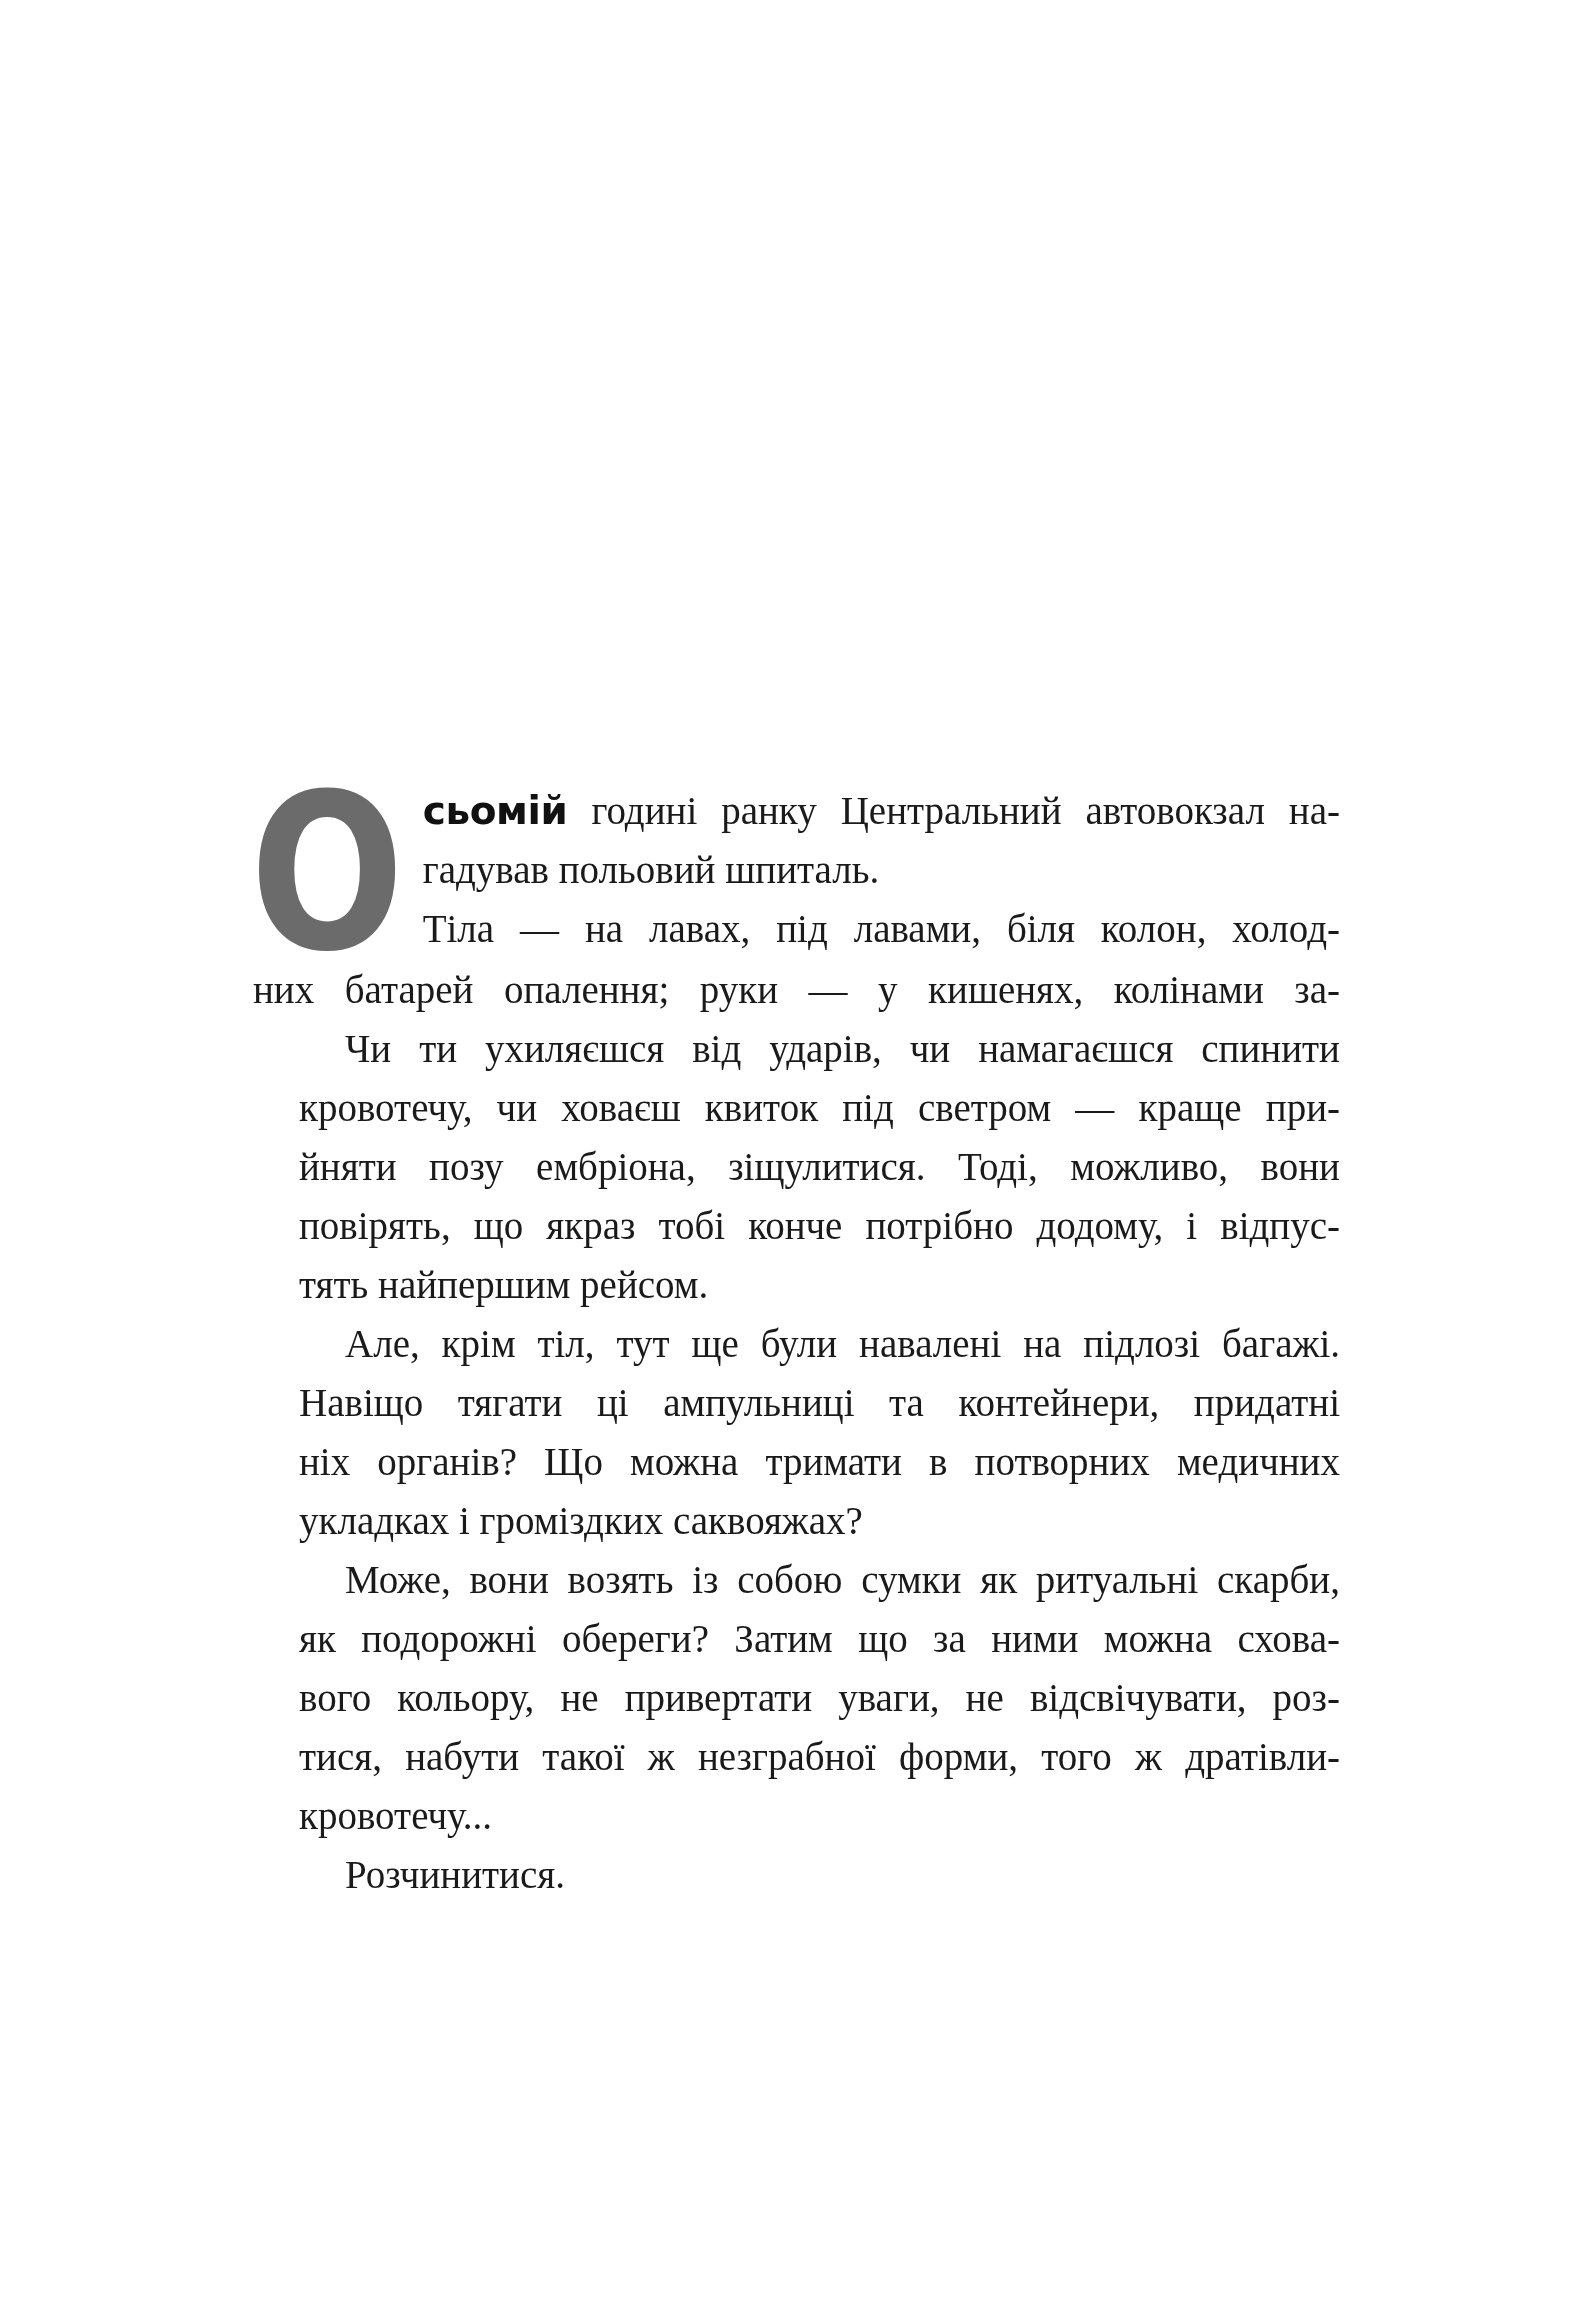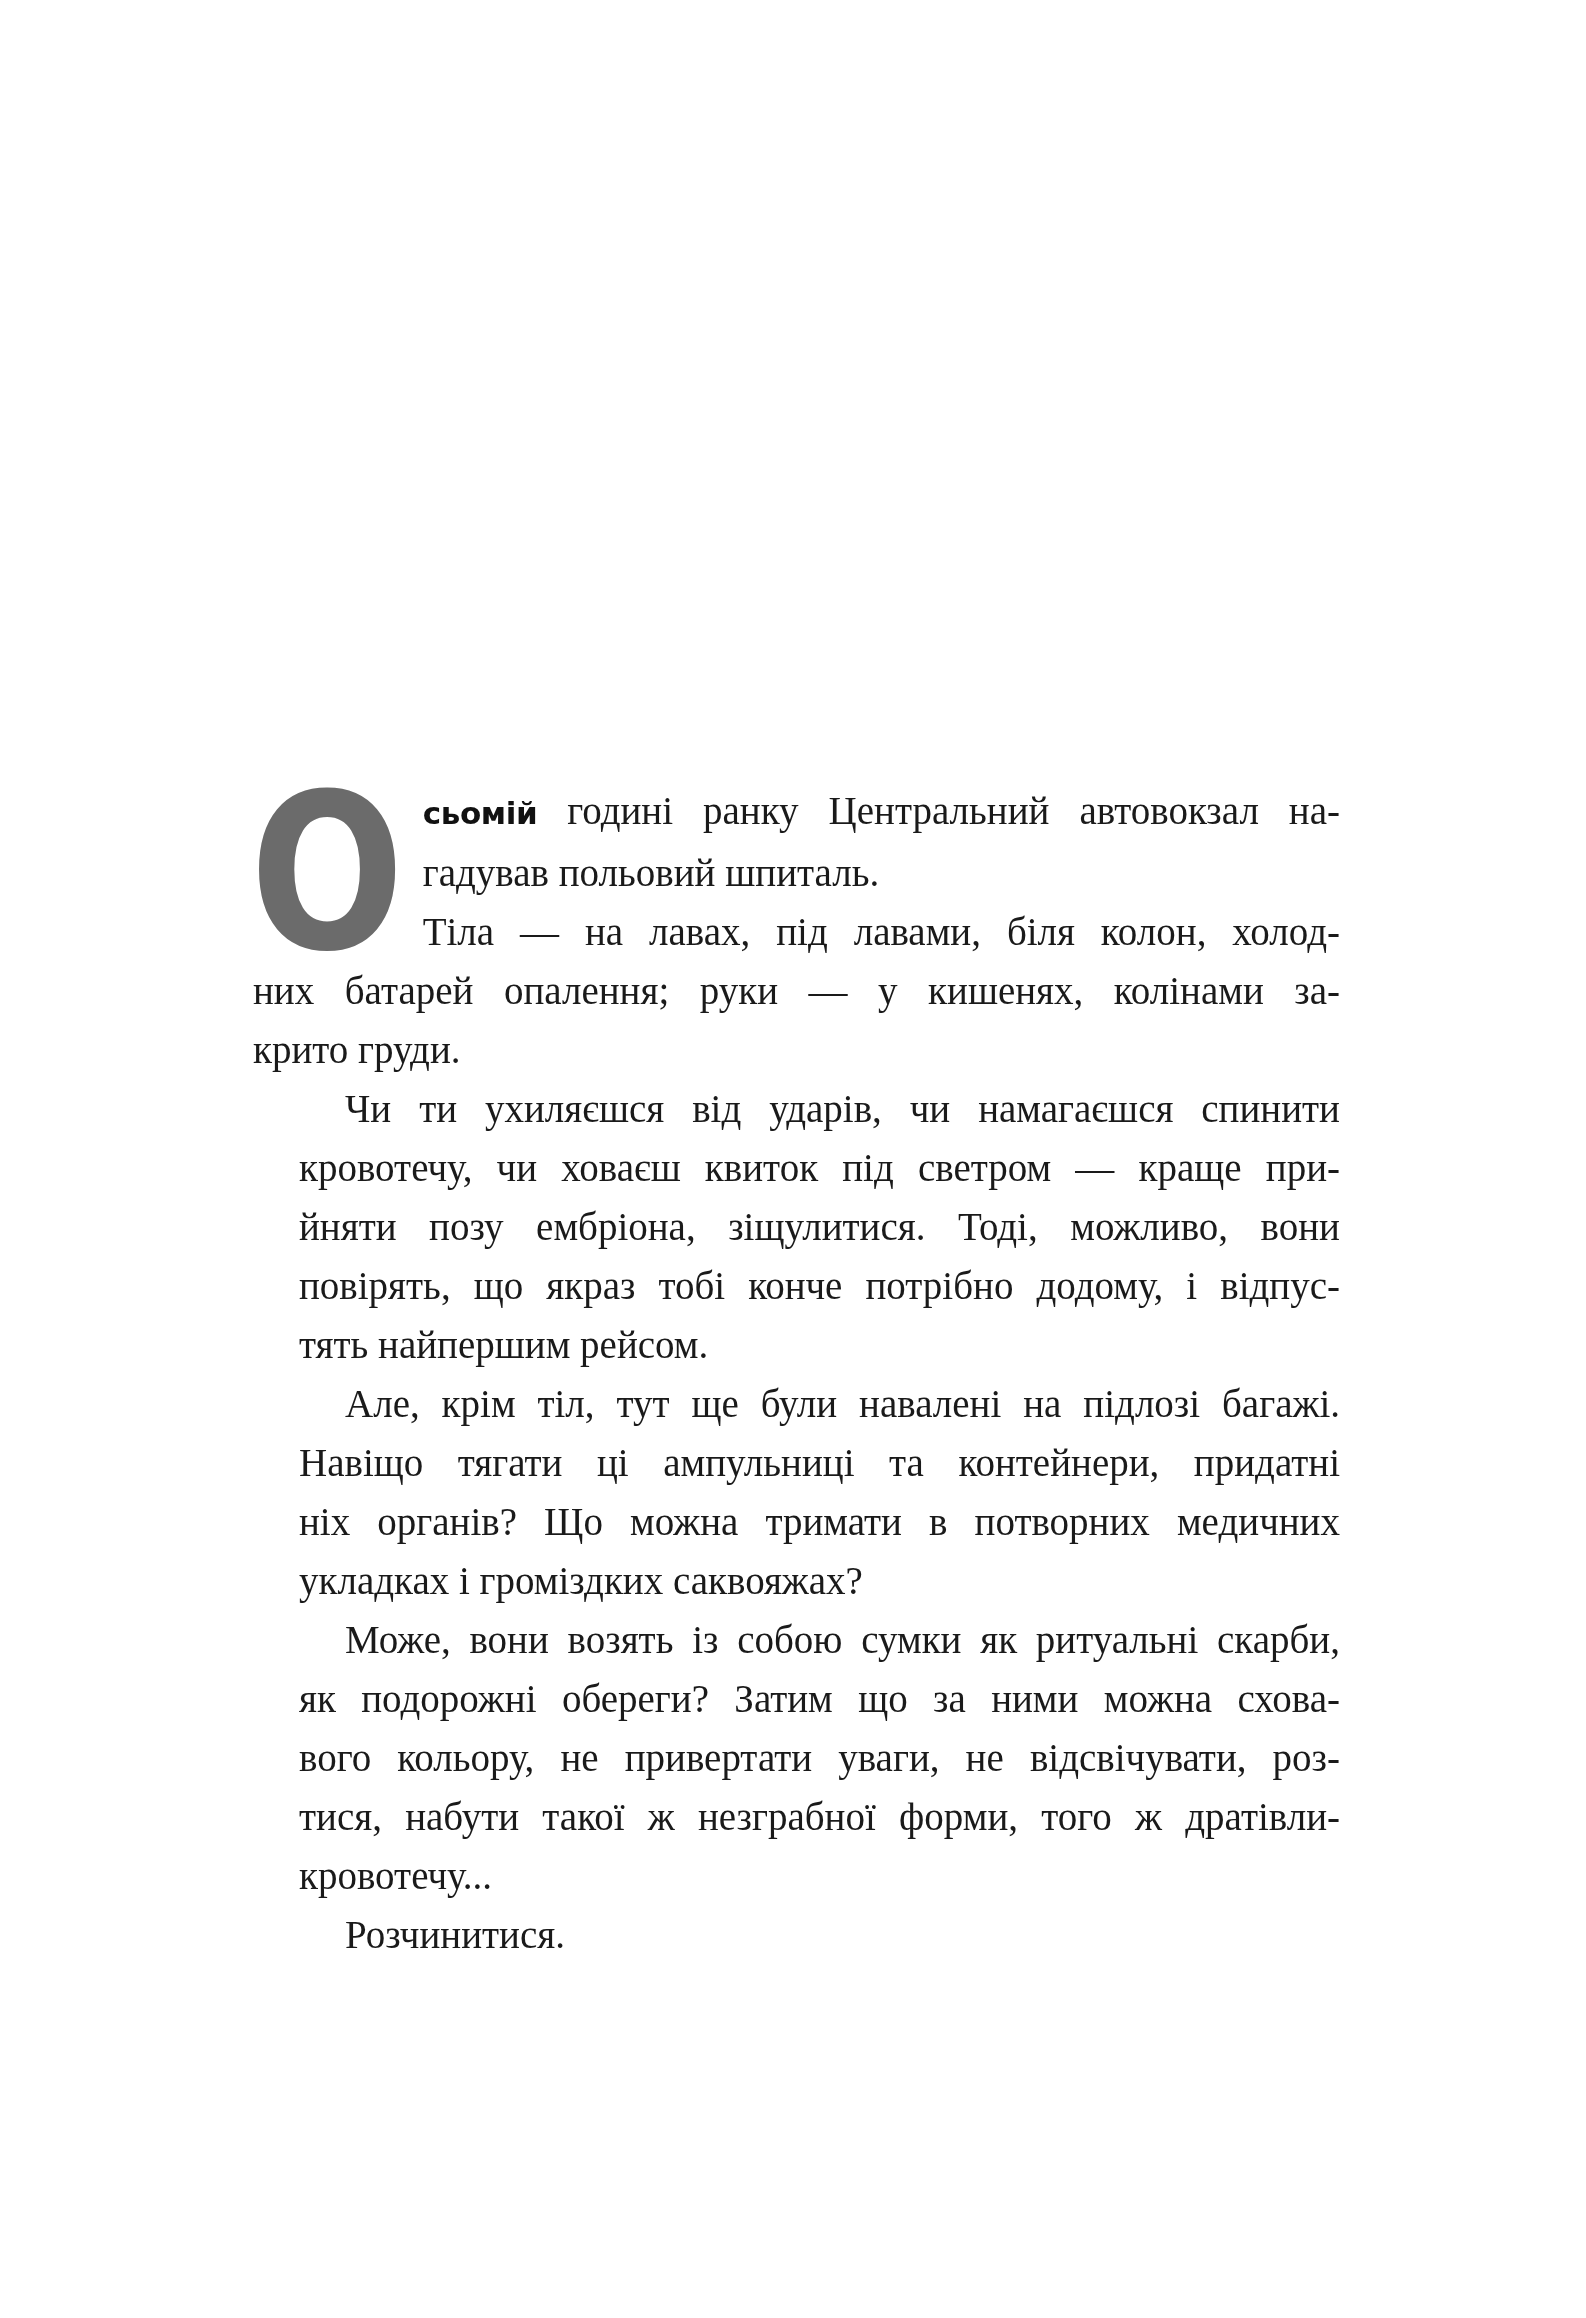--- a/index.html
+++ b/index.html
@@ -50,21 +50,21 @@
     height: 169px;
     margin: 10px 28px 0 -3.3px;
     padding: 0;
     transform: scaleX(0.84);
     transform-origin: left top;
     width: 145px;
   }
   .lead-bold {
     font-family: "DejaVu Sans", "Liberation Sans", sans-serif;
     font-weight: bold;
-    font-size: 31px;
+    font-size: 39px;
     color: #111111;
     letter-spacing: -0.4px;
   }
   .line {
     display: block;
     text-align: justify;
     text-align-last: justify;
     white-space: nowrap;
   }
   .line.last {
@@ -82,21 +82,20 @@
 
     <div class="para first">
       <span class="dropcap">О</span>
       <span class="line"><span class="lead-bold">сьомій</span><span> годині ранку Центральний автовокзал на-</span></span>
       <span class="line last">гадував польовий шпиталь.</span>
     </div>
 
     <div class="para first">
       <span class="line">Тіла — на лавах, під лавами, біля колон, холод-</span>
       <span class="line" style="clear:both;">них батарей опалення; руки — у кишенях, колінами за-</span>
-      <span class="line last">крито груди.</span>
     </div>
 
     <div class="para">
       <span class="line indent">Чи ти ухиляєшся від ударів, чи намагаєшся спинити</span>
       <span class="line">кровотечу, чи ховаєш квиток під светром — краще при-</span>
       <span class="line">йняти позу ембріона, зіщулитися. Тоді, можливо, вони</span>
       <span class="line">повірять, що якраз тобі конче потрібно додому, і відпус-</span>
       <span class="line last">тять найпершим рейсом.</span>
     </div>
 

